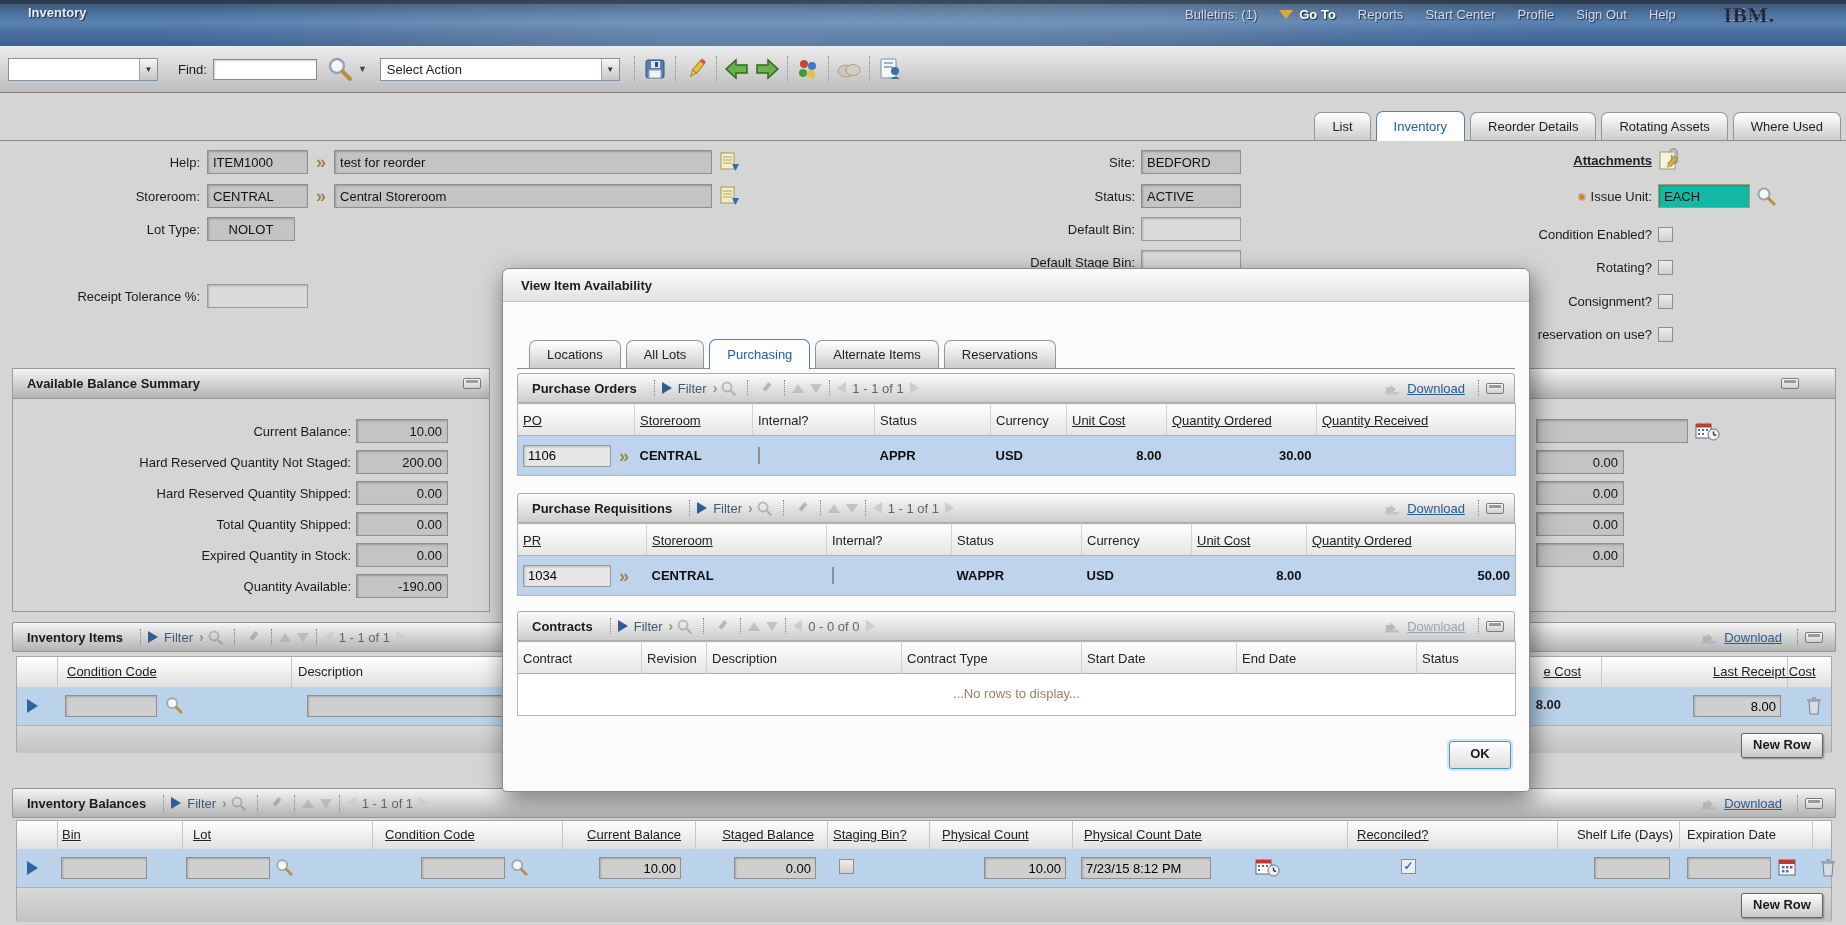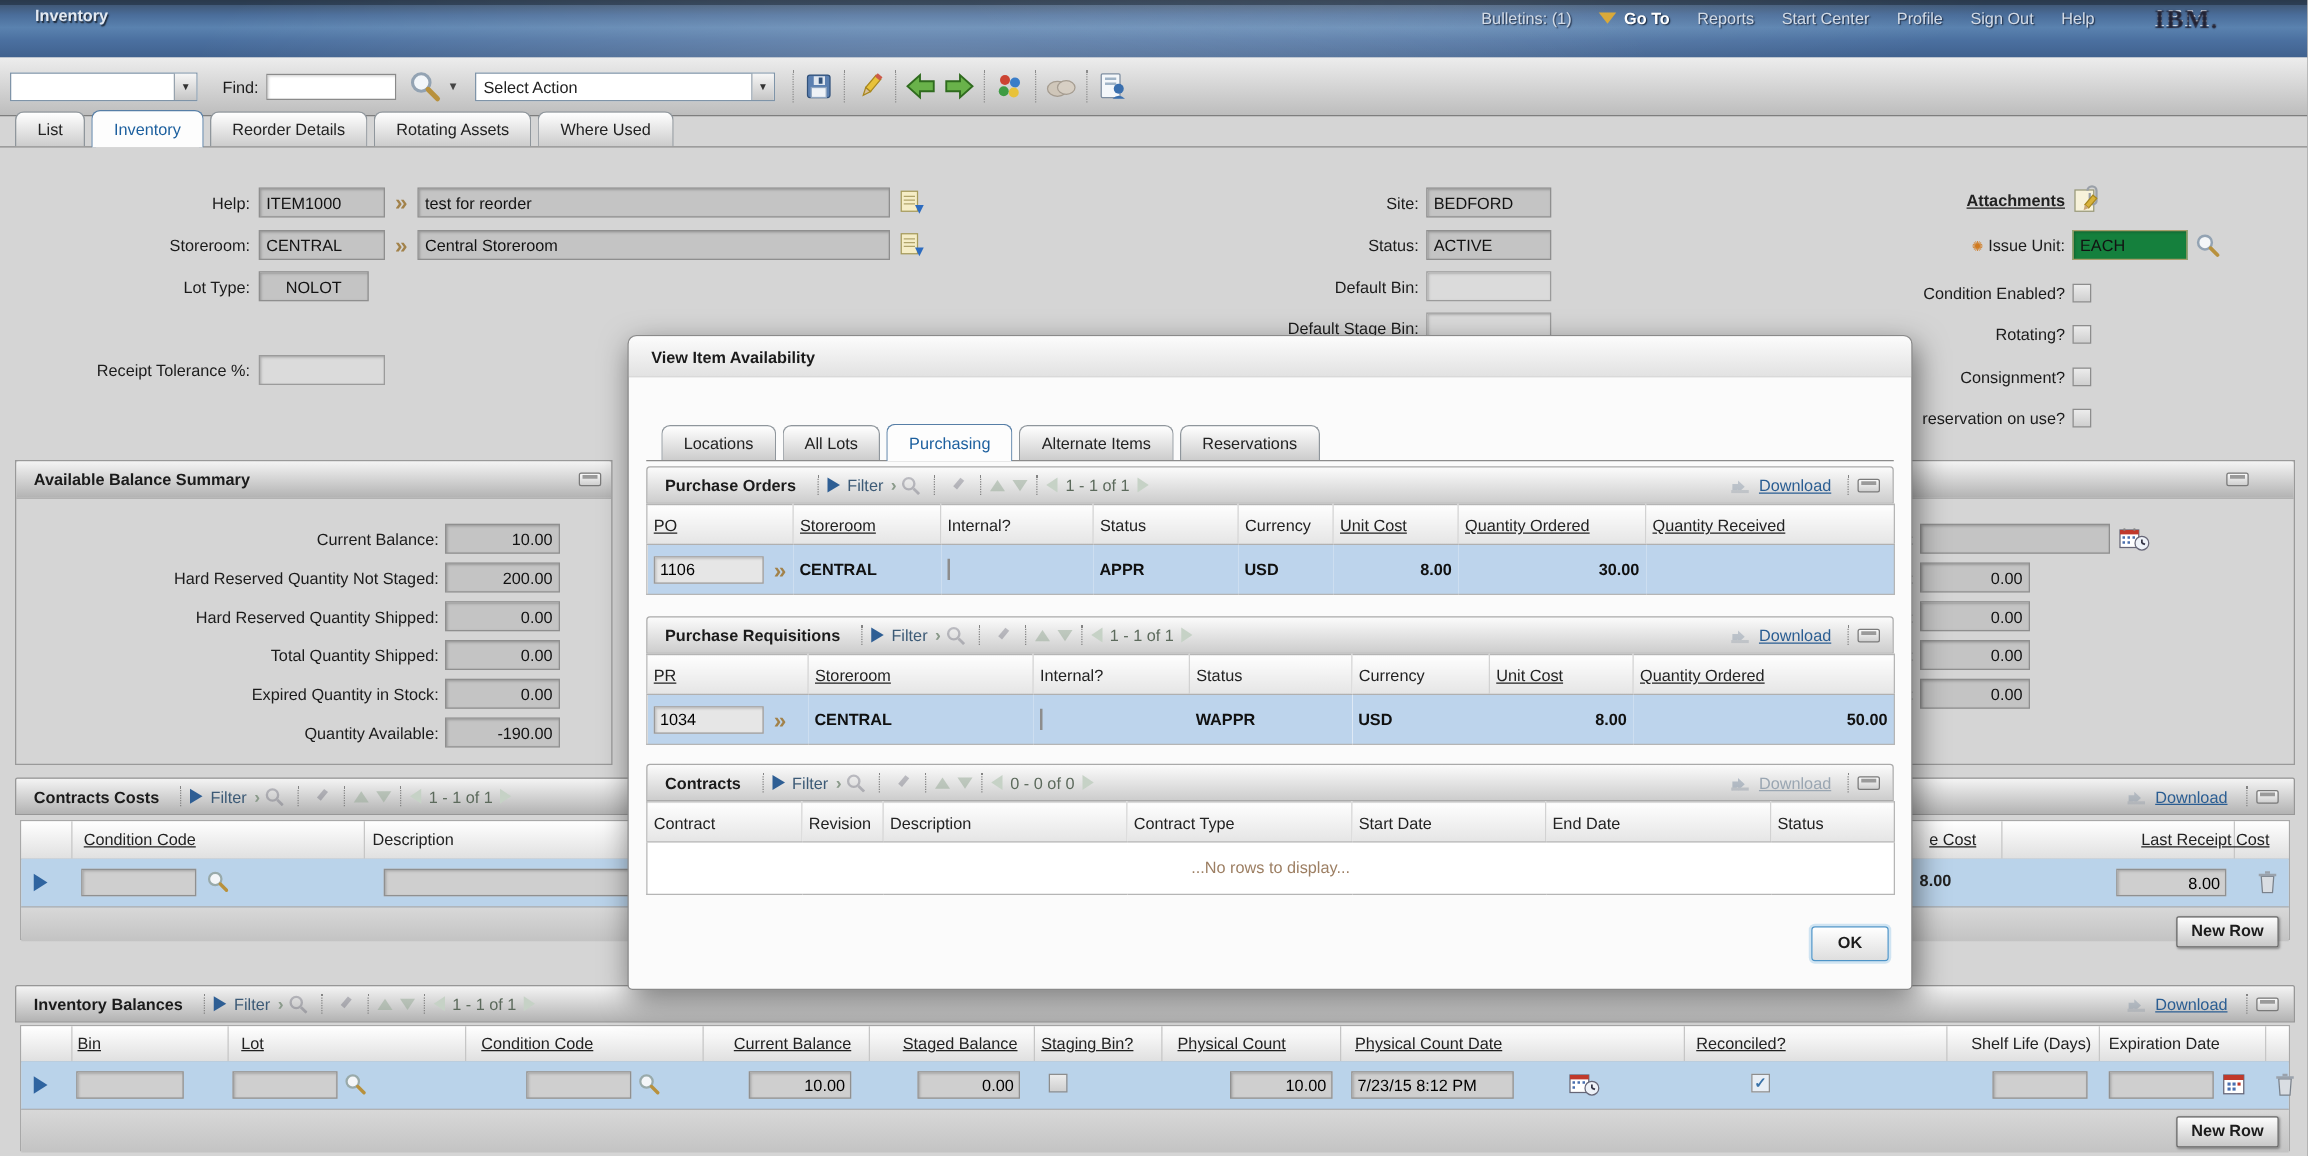--- a/index.html
+++ b/index.html
@@ -31,33 +31,33 @@
   .combo-text{flex:1;padding:0 6px;color:#222;white-space:nowrap;overflow:hidden;}
   .combo-btn{width:17px;height:100%;background:linear-gradient(#f6f6f6,#c6c6c6);border-left:1px solid #97a3ae;
     display:flex;align-items:center;justify-content:center;font-size:8px;color:#333;cursor:pointer;}
   .find-input{width:104px;height:21px;border:1px solid #8a8a8a;background:#fff;box-shadow:inset 1px 1px 2px rgba(0,0,0,.18);
     font:13px "Liberation Sans",sans-serif;padding:0 4px;box-sizing:border-box;}
   .ticon{display:inline-flex;align-items:center;justify-content:center;width:30px;height:30px;cursor:pointer;}
   .tsep{border-left:1px dotted #8d8d8d;height:26px;margin:0 5px;}
   .mini-arrow{font-size:9px;color:#444;cursor:pointer;padding:0 3px;}
   
   .tabstrip{position:absolute;display:flex;align-items:flex-end;padding-left:12px;border-bottom:1px solid #8b8b8b;box-sizing:border-box;}
-  .main-tabs{left:0;top:84px;width:1846px;height:34px;}
+  .main-tabs{left:0;top:107px;width:1846px;height:34px;justify-content:flex-end;}
   .tab{height:27px;line-height:27px;padding:0 17px;background:linear-gradient(#ffffff,#cccccc);
     border:1px solid #8f969c;border-bottom:none;border-radius:7px 7px 0 0;color:#222;margin-right:5px;
     white-space:nowrap;cursor:pointer;position:relative;}
   .tab.active{background:#fdfdfd;color:#1c5f9e;border-color:#567ea6;margin-bottom:-1px;height:29px;line-height:29px;z-index:2;}
   
   .frow{position:absolute;display:flex;align-items:center;height:24px;}
   .flabel{display:inline-block;text-align:right;white-space:nowrap;color:#1b1b1b;}
   .ro,.ed,.yl{height:24px;border:1px solid #8f8f8f;box-shadow:inset 1px 1px 2px rgba(0,0,0,.22);
     font:13px "Liberation Sans",sans-serif;color:#121212;padding:0 5px;box-sizing:border-box;}
   .ro{background:#c4c4c4;}
   .ed{background:#dbdbdb;border-color:#9b9b9b;}
-  .yl{background:#15803d;border-color:#a79d6b;}
+  .yl{background:#14b8a6;border-color:#a79d6b;}
   .num{text-align:right;}
   .chev{color:#a2824a;font-weight:bold;font-size:18px;margin:0 8px;cursor:pointer;line-height:20px;}
   .req{color:#d07a1f;font-size:11px;margin-right:4px;}
   .cb{width:15px;height:15px;background:linear-gradient(#ececec,#cfcfcf);border:1px solid #8d8d8d;
       box-sizing:border-box;cursor:pointer;}
   .cb.checked{background:#e8eef5;}
   .cb.checked::after{content:"\2713";display:block;text-align:center;line-height:13px;font-size:12px;font-weight:bold;color:#3a72a8;}
   .attach-link{color:#222;text-decoration:underline;font-weight:bold;cursor:pointer;}
   
   .secbox{position:absolute;border:1px solid #999;background:#d5d5d5;box-sizing:border-box;}
@@ -382,21 +382,21 @@
       <input class="ro num" style="width: 88px; margin-left: 5px;" readonly="" value="0.00">
     </div>
     <div class="frow" style="left:760px;top:174px">
       <span class="flabel" style="width:250px">go:</span>
       <input class="ro num" style="width: 88px; margin-left: 5px;" readonly="" value="0.00">
     </div>
   </div>
 
   <div class="abs" style="left:12px;top:622px;width:1824px;height:140px">
     <div class="sec-hd" style="border:1px solid #979797">
-      <span class="sec-title">Contracts Costs</span>
+      <span class="sec-title">Inventory Items</span>
       <span class="dots"></span>
       <span class="filter">
           <span class="tri-r"></span>
           <span>Filter</span>
           <span class="fchev">›</span>
         </span>
       <span class="ficon">
           <svg width="15" height="15" viewBox="0 0 20 20">
             <circle cx="8" cy="8" r="6" fill="none" stroke="#556" stroke-width="2.5"></circle>
             <line x1="13" y1="13" x2="19" y2="19" stroke="#556" stroke-width="3"></line>

